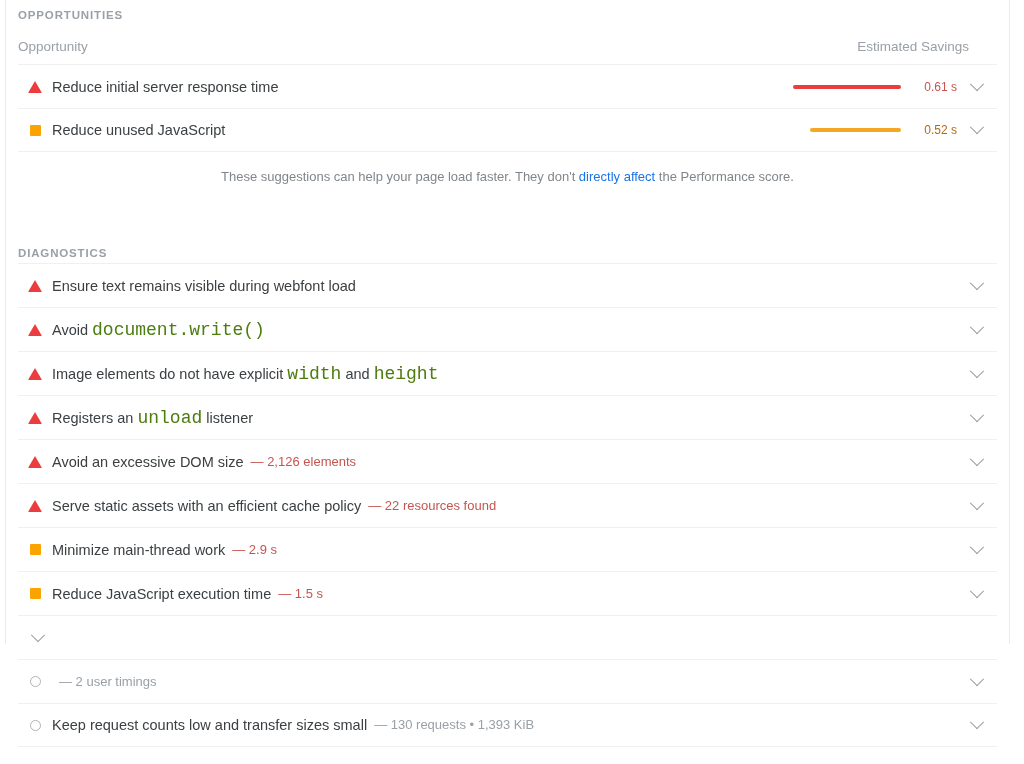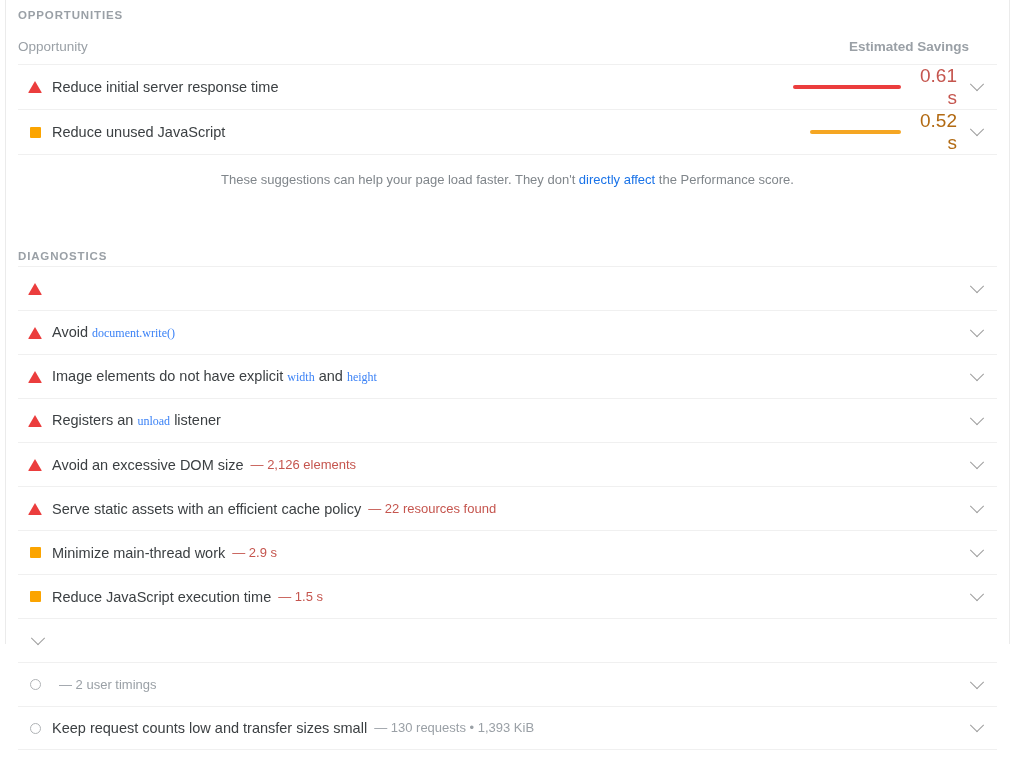--- a/index.html
+++ b/index.html
@@ -46,21 +46,21 @@
   
   .table-head {
     display: flex;
     align-items: baseline;
     justify-content: space-between;
     font-size: 13.5px;
     color: #9aa0a6;
     padding: 14px 0 10px 0;
   }
   .table-head .th-left { padding-left: 0px; text-align: center; }
-  .table-head .th-right { padding-right: 28px; font-weight: bold; }
+  .table-head .th-right { padding-right: 28px; }
 
   
   .row {
     display: flex;
     align-items: center;
     border-top: 1px solid #f0f0f0;
     min-height: 44px;
     box-sizing: border-box;
   }
   .row.last { border-bottom: 1px solid #f0f0f0; }
@@ -103,23 +103,23 @@
     box-sizing: border-box;
   }
 
   .title {
     font-size: 14.5px;
     color: #3c4043;
     line-height: 20px;
     white-space: nowrap;
   }
   .title code {
-    font-family: Liberation Serif, serif;
-    font-size: 12px;
-    color: #3b82f6;
+    font-family: Liberation Mono, monospace;
+    font-size: 18px;
+    color: #4d7c0f;
   }
   .subtitle {
     font-size: 13px;
     line-height: 20px;
     white-space: nowrap;
     margin-left: 7px;
     text-align: right;
   }
   .subtitle.warn { color: #c5554e; }
   .subtitle.neutral { color: #9aa0a6; }
@@ -134,21 +134,21 @@
     width: 110px;
     display: flex;
     justify-content: flex-end;
     margin-right: 12px;
   }
   .sparkbar {
     height: 4px;
     border-radius: 2px;
   }
   .savings-value {
-    font-size: 19px;
+    font-size: 12px;
     width: 44px;
     text-align: right;
   }
 
   .chevron-cell {
     width: 40px;
     min-width: 40px;
     display: flex;
     align-items: center;
     justify-content: center;
@@ -233,20 +233,21 @@
     <div class="spacer"></div>
 
     <div class="section-header">DIAGNOSTICS</div>
 
     <div id="diagnostic-rows">
         <div class="row">
           <div class="row-main">
             <span class="icon-cell">
               <span class="ico-fail"></span>
             </span>
+            <span class="title">Ensure text remains visible during webfont load</span>
           </div>
           <div class="chevron-cell">
             <span class="chevron"></span>
           </div>
         </div>
         <div class="row">
           <div class="row-main">
             <span class="icon-cell">
               <span class="ico-fail"></span>
             </span>

